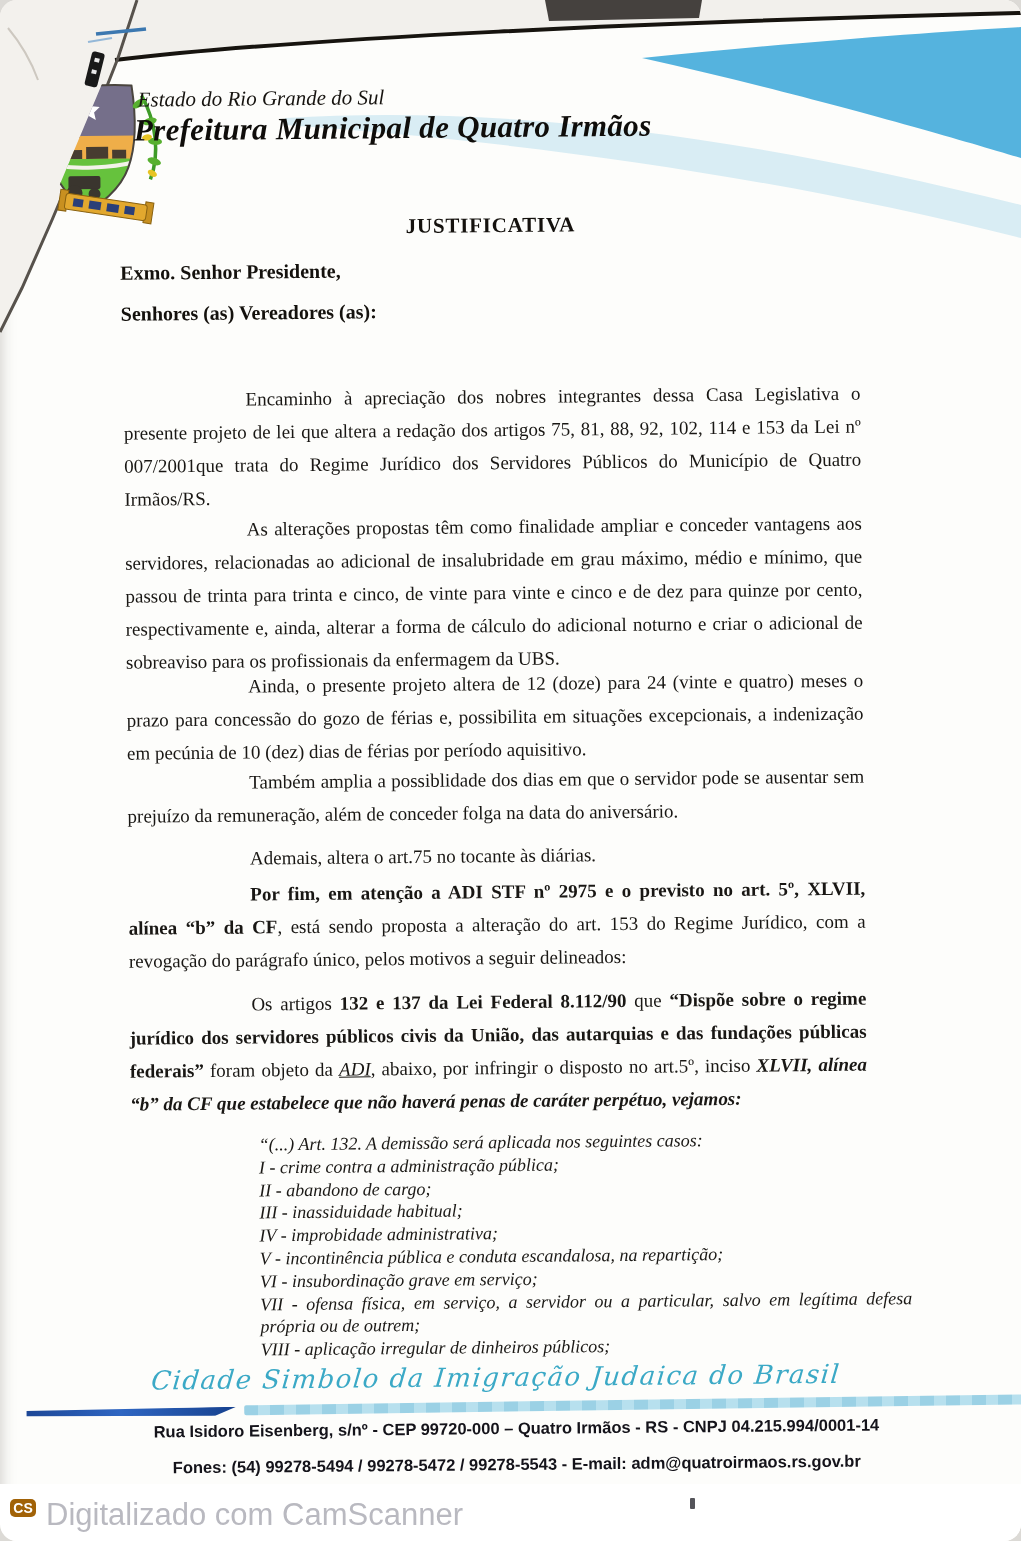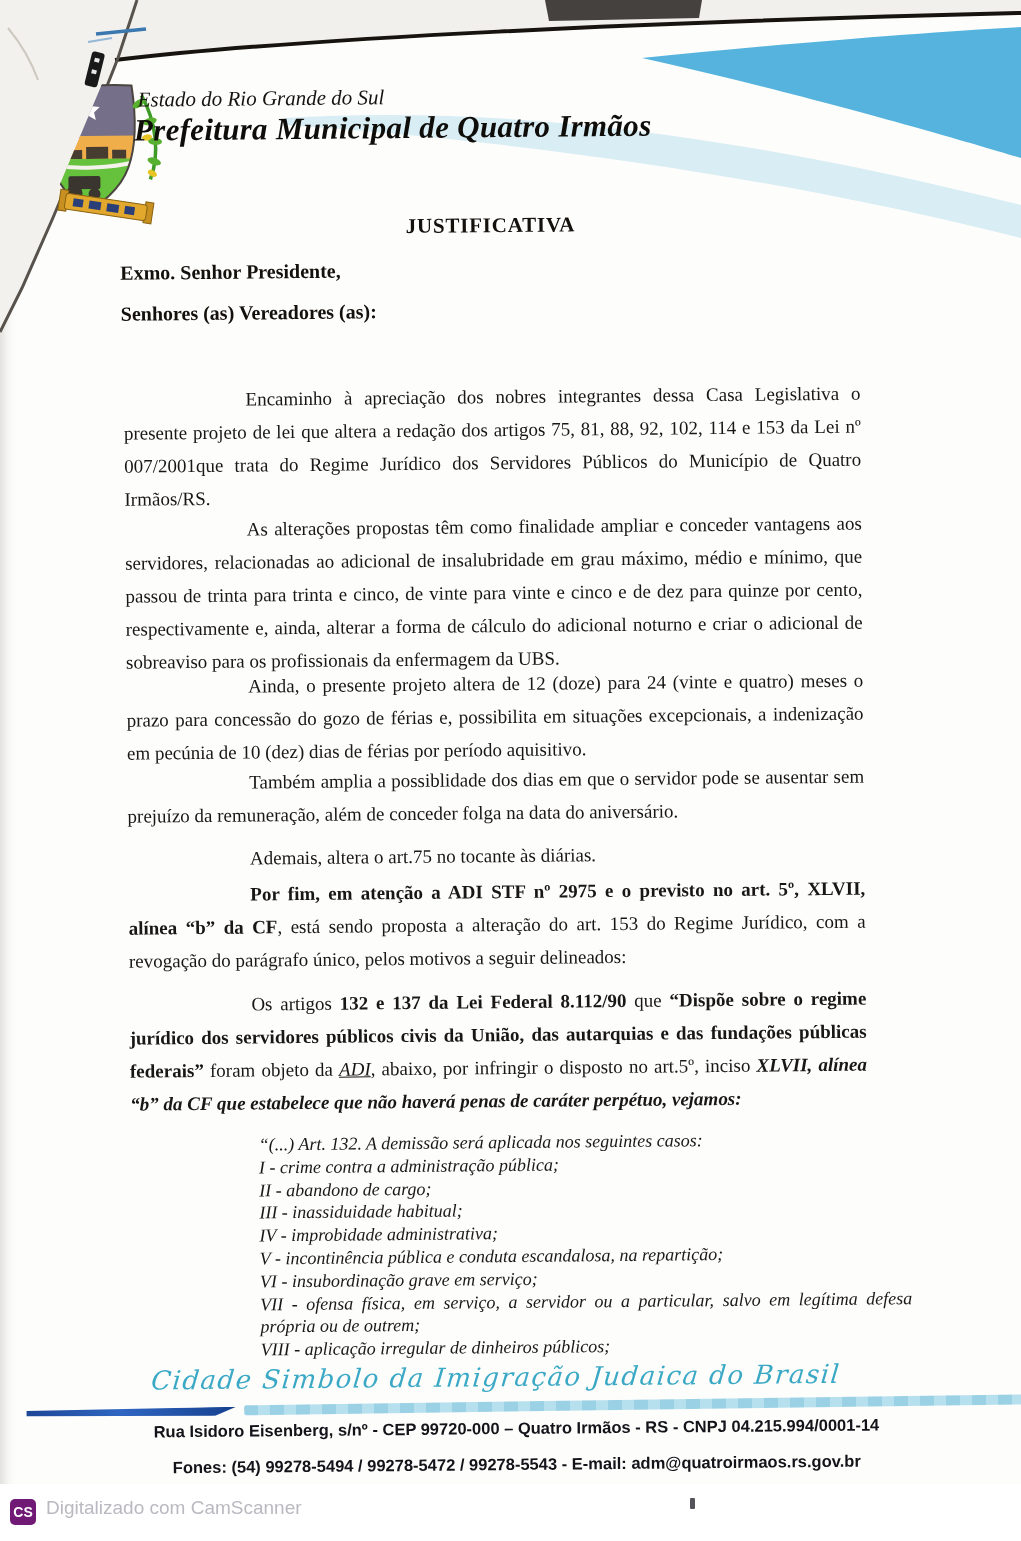--- a/index.html
+++ b/index.html
@@ -1,19 +1,20 @@
 <!DOCTYPE html>
 <html><head>
 <meta charset="utf-8">
 <style>
   html,body { margin:0; padding:0; background:#dcdad6; }
   .canvas {
     position:relative; width:1021px; height:1541px; overflow:hidden;
     background:#f6f4f0;
     font-family:"Liberation Serif", serif;
+    border-radius:17px;
   }
   
   .page {
     position:absolute; inset:0; background:#fdfdfb;
     clip-path: polygon(137px 0px, 1021px 0px, 1021px 1541px, 0px 1541px, 0px 332px, 118px 58px);
     box-shadow: inset 12px 0 16px -12px rgba(60,55,45,.28);
   }
   .decor { position:absolute; inset:0; pointer-events:none; }
   .content {
     position:absolute; inset:0;
@@ -56,28 +57,28 @@
     transform:rotate(-0.25deg); border-radius:2px;
   }
   .addr {
     position:absolute; left:70px; width:880px; text-align:center;
     font-family:"Liberation Sans", sans-serif; font-weight:bold; font-size:16.5px;
     color:#14131a;
   }
   .addr1 { top:1419px; } .addr2 { top:1455px; }
   .cs-bar { position:absolute; left:0; bottom:0; width:100%; height:57px; background:#ffffff; }
   .cs-badge {
-    position:absolute; left:10px; top:15px; width:26px; height:26px;
-    background:#701a75; border-radius:5px; color:#fff;
+    position:absolute; left:10px; top:15px; width:26px; height:18px;
+    background:#a16207; border-radius:5px; color:#fff;
     font-family:"Liberation Sans", sans-serif; font-weight:bold; font-size:14px;
     display:flex; align-items:center; justify-content:center;
   }
   .cs-label {
     position:absolute; left:46px; top:13px;
-    font-family:"Liberation Sans", sans-serif; font-size:19px; color:#b9b9c0;
+    font-family:"Liberation Sans", sans-serif; font-size:31px; color:#b9b9c0;
   }
   .tiny-tick { position:absolute; left:690px; top:14px; width:5px; height:11px; background:#54545a; border-radius:1px; }
   .logo { position:absolute; left:40px; top:76px; width:130px; height:148px; }
 </style>
 </head>
 <body>
 
 <div class="canvas">
 
   <div class="page"></div>

